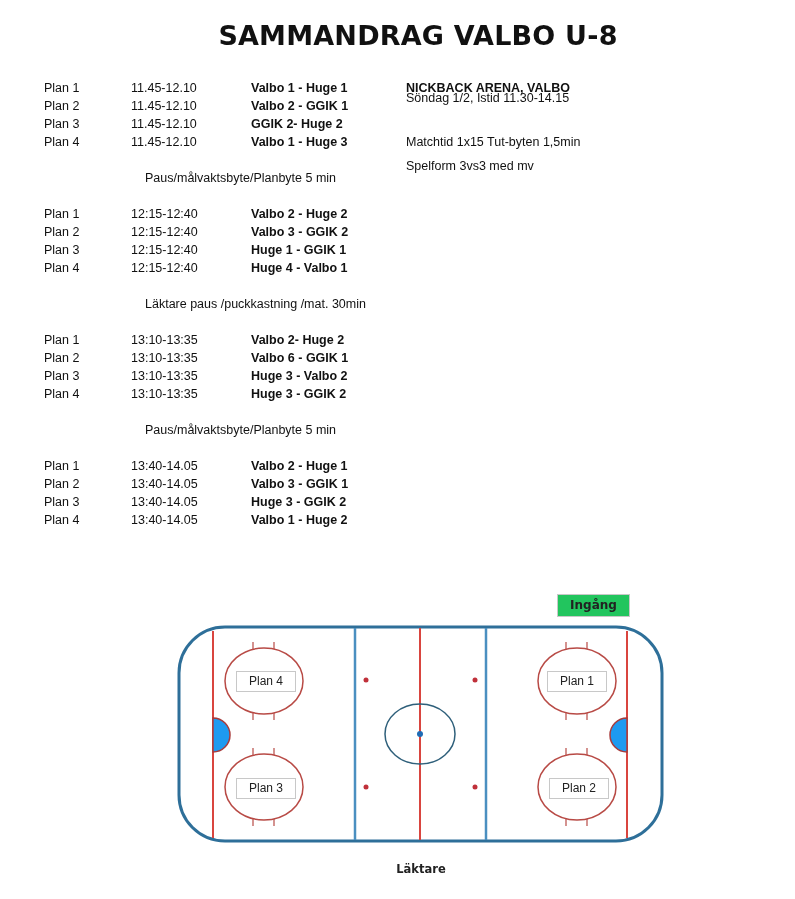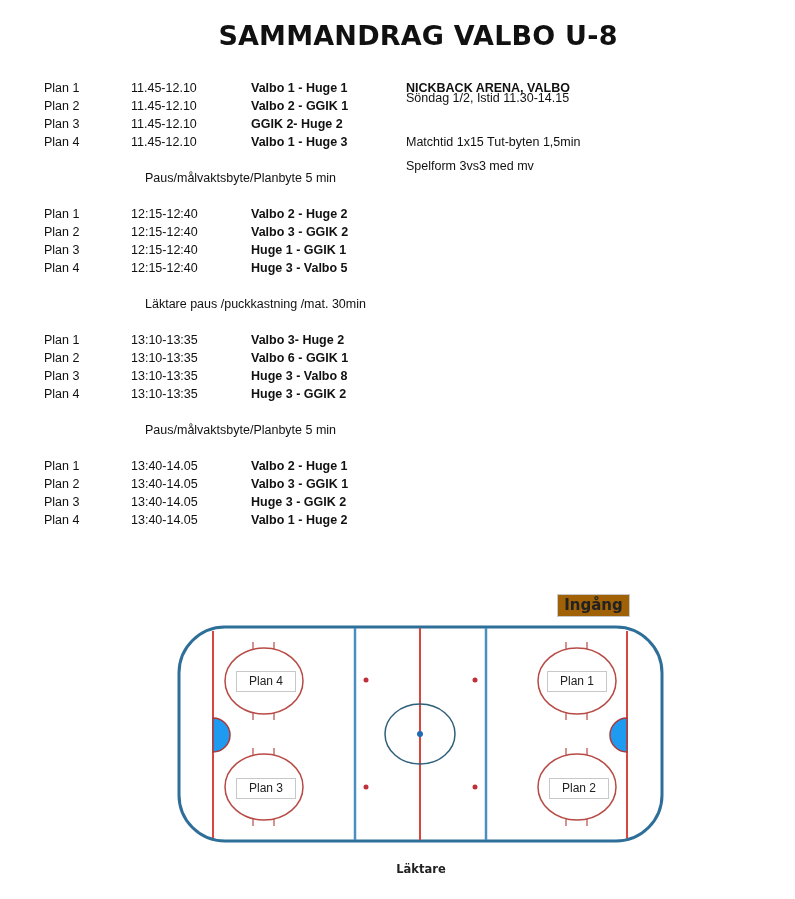--- a/index.html
+++ b/index.html
@@ -24,22 +24,22 @@
     .info {
       position: absolute; left: 406px; font-size: 12.5px; line-height: 18px; white-space: nowrap;
     }
     .info.venue { font-weight: bold; }
     .label-box {
       position: absolute; background: #fff; border: 1px solid #c8c8c8;
       font-size: 12px; line-height: 19px; text-align: center; color: #222;
     }
     .entrance {
       position: absolute; left: 557px; top: 594px; width: 71px; height: 21px;
-      border: 1px solid #c8c8c8; background: #a16207;
-      font-family: "DejaVu Sans", sans-serif; font-weight: bold; font-size: 15px; line-height: 21px;
+      border: 1px solid #c8c8c8; background: #22c55e;
+      font-family: "DejaVu Sans", sans-serif; font-weight: bold; font-size: 12px; line-height: 21px;
       text-align: center; color: #222;
     }
     .stands {
       position: absolute; left: 0; top: 862px; width: 842px; text-align: center;
       font-family: "DejaVu Sans", sans-serif; font-weight: bold; font-size: 11.5px; color: #222;
     }
   </style>
 </head>
 <body>
 
@@ -78,37 +78,37 @@
       <span class="match">Valbo 3 - GGIK 2</span>
     </div>
     <div class="row" style="top: 241px;">
       <span class="plan">Plan 3</span>
       <span class="time">12:15-12:40</span>
       <span class="match">Huge 1  - GGIK 1</span>
     </div>
     <div class="row" style="top: 259px;">
       <span class="plan">Plan 4</span>
       <span class="time">12:15-12:40</span>
-      <span class="match">Huge 3 - Valbo 5</span>
+      <span class="match">Huge 4 - Valbo 1</span>
     </div>
     <div class="note" style="top: 295px;">Läktare paus /puckkastning /mat. 30min</div>
     <div class="row" style="top: 331px;">
       <span class="plan">Plan 1</span>
       <span class="time">13:10-13:35</span>
-      <span class="match">Valbo 3- Huge 2</span>
+      <span class="match">Valbo 2- Huge 2</span>
     </div>
     <div class="row" style="top: 349px;">
       <span class="plan">Plan 2</span>
       <span class="time">13:10-13:35</span>
       <span class="match">Valbo 6 - GGIK 1</span>
     </div>
     <div class="row" style="top: 367px;">
       <span class="plan">Plan 3</span>
       <span class="time">13:10-13:35</span>
-      <span class="match">Huge 3 - Valbo 8</span>
+      <span class="match">Huge 3 - Valbo 2</span>
     </div>
     <div class="row" style="top: 385px;">
       <span class="plan">Plan 4</span>
       <span class="time">13:10-13:35</span>
       <span class="match">Huge 3 - GGIK 2</span>
     </div>
     <div class="note" style="top: 421px;">Paus/målvaktsbyte/Planbyte 5 min</div>
     <div class="row" style="top: 457px;">
       <span class="plan">Plan 1</span>
       <span class="time">13:40-14.05</span>

